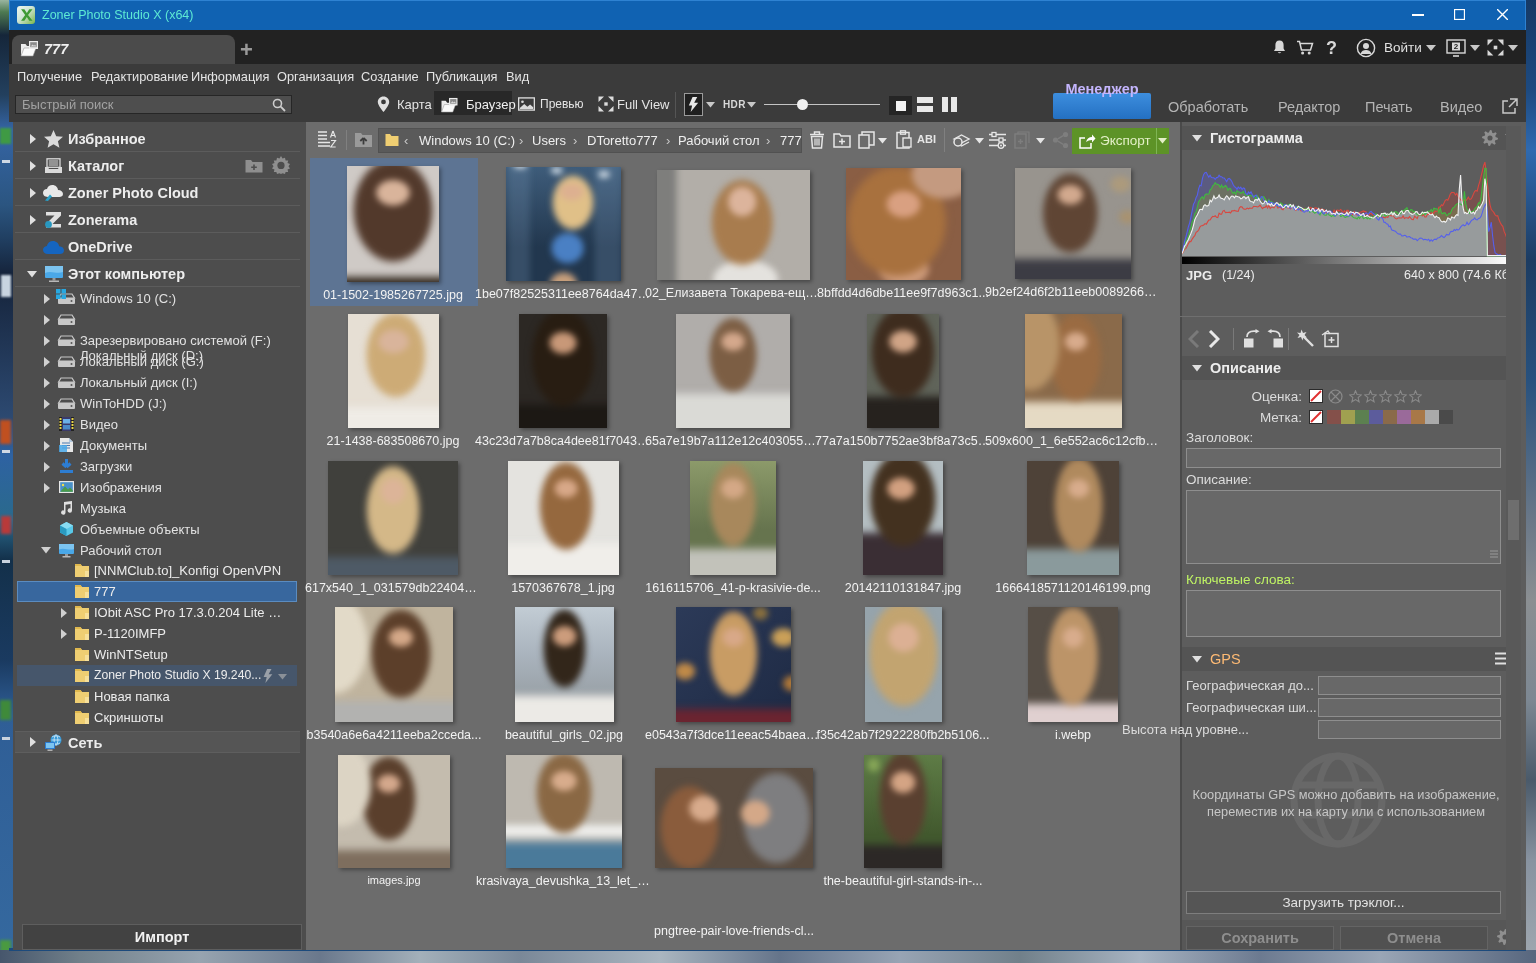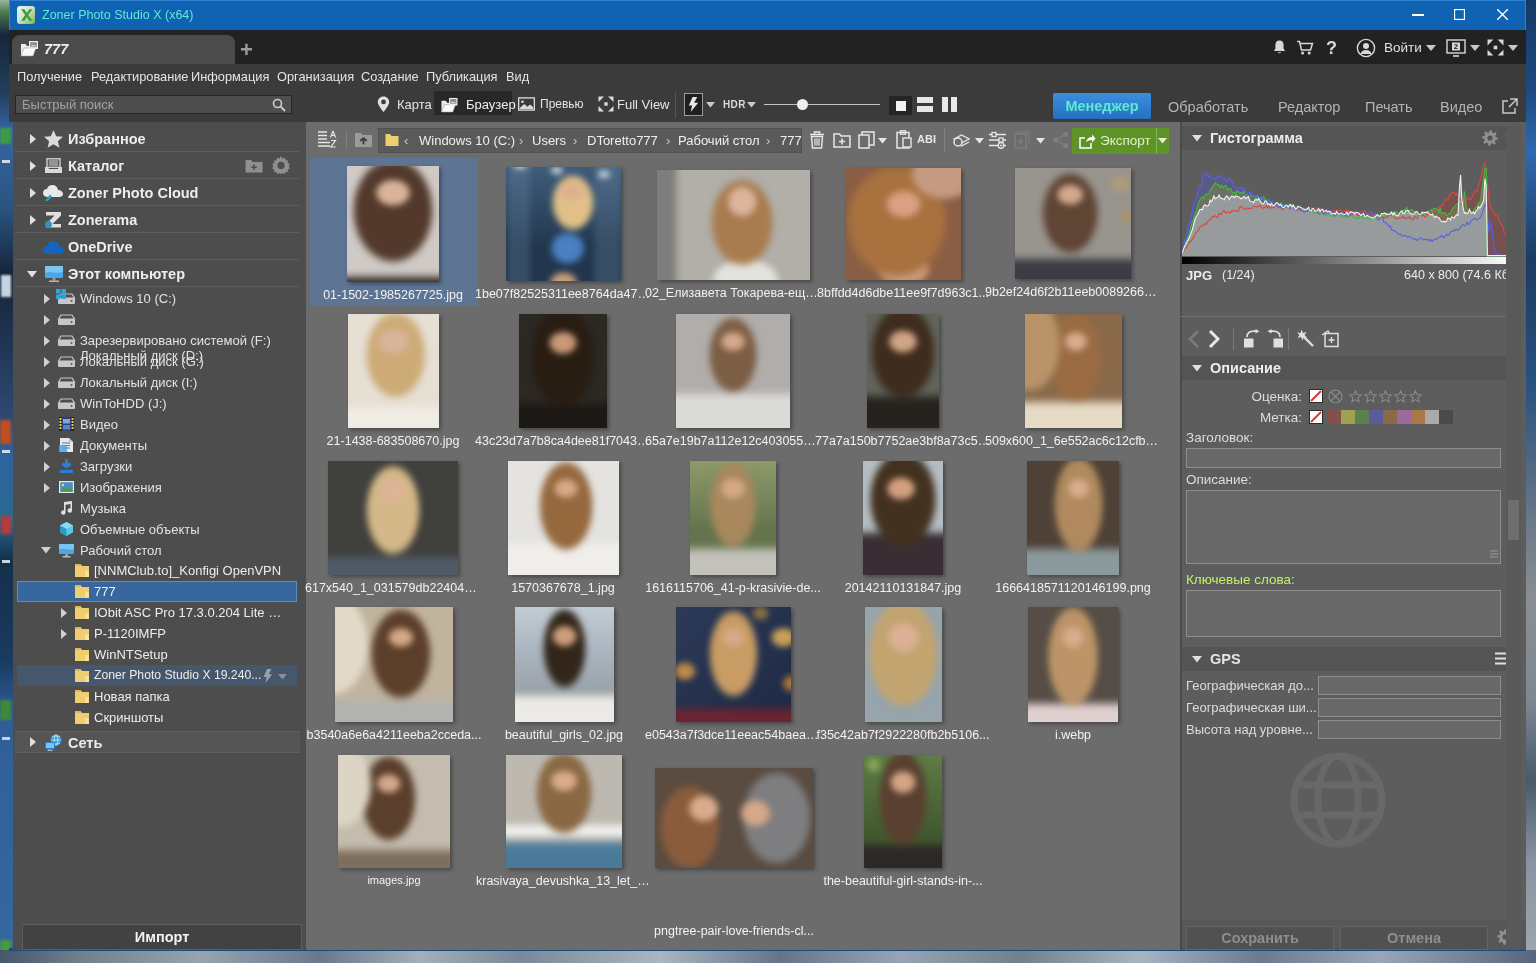--- a/index.html
+++ b/index.html
@@ -138,21 +138,21 @@
     </svg>
 <div class="abs" style="left:764px;top:104px;width:116px;height:1px;background:#c4c4c4;"></div>
 <div class="abs" style="left:797px;top:99px;width:11px;height:11px;background:#f0f0f0;border-radius:50%;"></div>
 <div class="abs" style="left:889px;top:96px;width:23px;height:19px;background:#252525;"></div>
 <div class="abs" style="left:896px;top:101px;width:10px;height:10px;background:#f2f2f2;"></div>
 <div class="abs" style="left:917px;top:97px;width:16px;height:6px;background:#e8e8e8;"></div>
 <div class="abs" style="left:917px;top:106px;width:16px;height:6px;background:#e8e8e8;"></div>
 <div class="abs" style="left:942px;top:97px;width:6px;height:15px;background:#e8e8e8;"></div>
 <div class="abs" style="left:951px;top:97px;width:6px;height:15px;background:#e8e8e8;"></div>
 <div class="abs" style="left:1053px;top:93px;width:98px;height:26px;background:linear-gradient(180deg,#3d8ede,#2470c2);border-radius:2px;"></div>
-<div class="abs" style="left:1053px;top:93px;width:98px;height:16px;color:#5eead4;font-size:14.5px;font-weight:bold;text-align:center;line-height:26px;">Менеджер</div>
+<div class="abs" style="left:1053px;top:76px;width:98px;height:16px;color:#c4b5fd;font-size:14.5px;font-weight:bold;text-align:center;line-height:26px;">Менеджер</div>
 <div class="abs" style="left:1168px;top:99px;width:80px;height:17px;color:#b4b4b4;font-size:14.5px;">Обработать</div>
 <div class="abs" style="left:1278px;top:99px;width:60px;height:17px;color:#b4b4b4;font-size:14.5px;">Редактор</div>
 <div class="abs" style="left:1365px;top:99px;width:50px;height:17px;color:#b4b4b4;font-size:14.5px;">Печать</div>
 <div class="abs" style="left:1440px;top:99px;width:42px;height:17px;color:#b4b4b4;font-size:14.5px;">Видео</div>
 <svg class="abs" style="left:1502px;top:98px;" width="16" height="16" viewBox="0 0 16 16">
 <path d="M6 3 L1 3 L1 15 L13 15 L13 10" fill="none" stroke="#c8c8c8" stroke-width="1.5"></path>
 <path d="M8 1 L15 1 L15 8 M15 1 L7 9" fill="none" stroke="#c8c8c8" stroke-width="1.5"></path>
     </svg>
 <div class="abs" style="left:13px;top:122px;width:293px;height:828px;background:#4d4d4d;"></div>
 <div class="abs" style="left:15px;top:151px;width:285px;height:1px;background:#5c5c5c;"></div>
@@ -777,37 +777,39 @@
 <div class="abs" style="left:1186px;top:490px;width:315px;height:74px;background:#686868;border:1px solid #8e8e8e;"></div>
 <svg class="abs" style="left:1490px;top:550px;" width="8" height="8">
       <path d="M0 1 L8 1 M0 4 L8 4 M0 7 L8 7" stroke="#9a9a9a" stroke-width="1"></path>
     </svg>
 <div class="abs" style="left:1186px;top:572px;width:140px;height:16px;color:#bef264;font-size:13.5px;">Ключевые слова:</div>
 <div class="abs" style="left:1186px;top:590px;width:315px;height:47px;background:#686868;border:1px solid #8e8e8e;"></div>
 <div class="abs" style="left:1182px;top:647px;width:338px;height:24px;background:#545454;"></div>
 <svg class="abs" style="left:1192px;top:656px;" width="10" height="7">
       <path d="M0 0 L10 0 L5 6.5 Z" fill="#e0e0e0"></path>
     </svg>
-<div class="abs" style="left:1210px;top:651px;width:60px;height:17px;color:#e5e5e5;font-size:14.5px;font-weight:bold;">GPS</div>
+<div class="abs" style="left:1210px;top:651px;width:60px;height:17px;color:#fdba74;font-size:14.5px;font-weight:normal;">GPS</div>
 <svg class="abs" style="left:1495px;top:652px;" width="16" height="13">
       <path d="M0 1.5 L16 1.5 M0 6.5 L16 6.5 M0 11.5 L16 11.5" stroke="#e0e0e0" stroke-width="2"></path>
     </svg>
 <div class="abs" style="left:1186px;top:678px;width:126px;height:15px;color:#dcdcdc;font-size:13px;text-align:right;">Географическая до...</div>
 <div class="abs" style="left:1318px;top:676px;width:183px;height:19px;background:#686868;border:1px solid #8e8e8e;"></div>
 <div class="abs" style="left:1186px;top:700px;width:126px;height:15px;color:#dcdcdc;font-size:13px;text-align:right;">Географическая ши...</div>
 <div class="abs" style="left:1318px;top:698px;width:183px;height:19px;background:#686868;border:1px solid #8e8e8e;"></div>
-<div class="abs" style="left:1186px;top:722px;width:126px;height:15px;color:#dcdcdc;font-size:13px;text-align:right;">Высота над уровне...</div>
+<div class="abs" style="left:1122px;top:722px;width:126px;height:15px;color:#dcdcdc;font-size:13px;text-align:right;">Высота над уровне...</div>
 <div class="abs" style="left:1318px;top:720px;width:183px;height:19px;background:#686868;border:1px solid #8e8e8e;"></div>
 <svg class="abs" style="left:1288px;top:750px;" width="100" height="100" viewBox="0 0 100 100">
 <g stroke="#686868" stroke-width="7" fill="none">
 <circle cx="50" cy="50" r="44"></circle>
 <ellipse cx="50" cy="50" rx="20" ry="44"></ellipse>
 <path d="M8 35 L92 35 M8 65 L92 65"></path>
 </g>
     </svg>
+<div class="abs" style="left:1188px;top:786px;width:316px;height:40px;white-space:normal;color:#c6c6c6;font-size:12.8px;text-align:center;line-height:17px;">Координаты GPS можно добавить на изображение,<br>переместив их на карту или с использованием</div>
+<div class="abs" style="left:1186px;top:891px;width:315px;height:23px;background:#555555;border:1px solid #7e7e7e;color:#e2e2e2;font-size:13.5px;text-align:center;line-height:22px;">Загрузить трэклог...</div>
 <div class="abs" style="left:1182px;top:920px;width:344px;height:30px;background:#575757;"></div>
 <div class="abs" style="left:1186px;top:926px;width:148px;height:24px;background:#515151;border:1px solid #646464;color:#8e8e8e;font-size:14.5px;font-weight:bold;text-align:center;line-height:23px;">Сохранить</div>
 <div class="abs" style="left:1340px;top:926px;width:148px;height:24px;background:#515151;border:1px solid #646464;color:#8e8e8e;font-size:14.5px;font-weight:bold;text-align:center;line-height:23px;">Отмена</div>
 <svg class="abs" style="left:1496px;top:928px;" width="18" height="18" viewBox="0 0 18 18">
       <path d="M17.0 9.0 L16.8 10.6 L14.3 11.2 L13.8 12.2 L14.7 14.7 L13.4 15.7 L11.2 14.3 L10.1 14.6 L9.0 17.0 L7.4 16.8 L6.8 14.3 L5.8 13.8 L3.3 14.7 L2.3 13.4 L3.7 11.2 L3.4 10.1 L1.0 9.0 L1.2 7.4 L3.7 6.8 L4.2 5.8 L3.3 3.3 L4.6 2.3 L6.8 3.7 L7.9 3.4 L9.0 1.0 L10.6 1.2 L11.2 3.7 L12.2 4.2 L14.7 3.3 L15.7 4.6 L14.3 6.8 L14.6 7.9 Z" fill="#8f8f8f"></path>
       <circle cx="9" cy="9" r="2.56" fill="#545454"></circle>
     </svg>
 <div class="abs" style="left:1506px;top:126px;width:15px;height:824px;background:#595959;"></div>
 <div class="abs" style="left:1508px;top:500px;width:11px;height:40px;background:#6e6e6e;"></div>
 </div>

